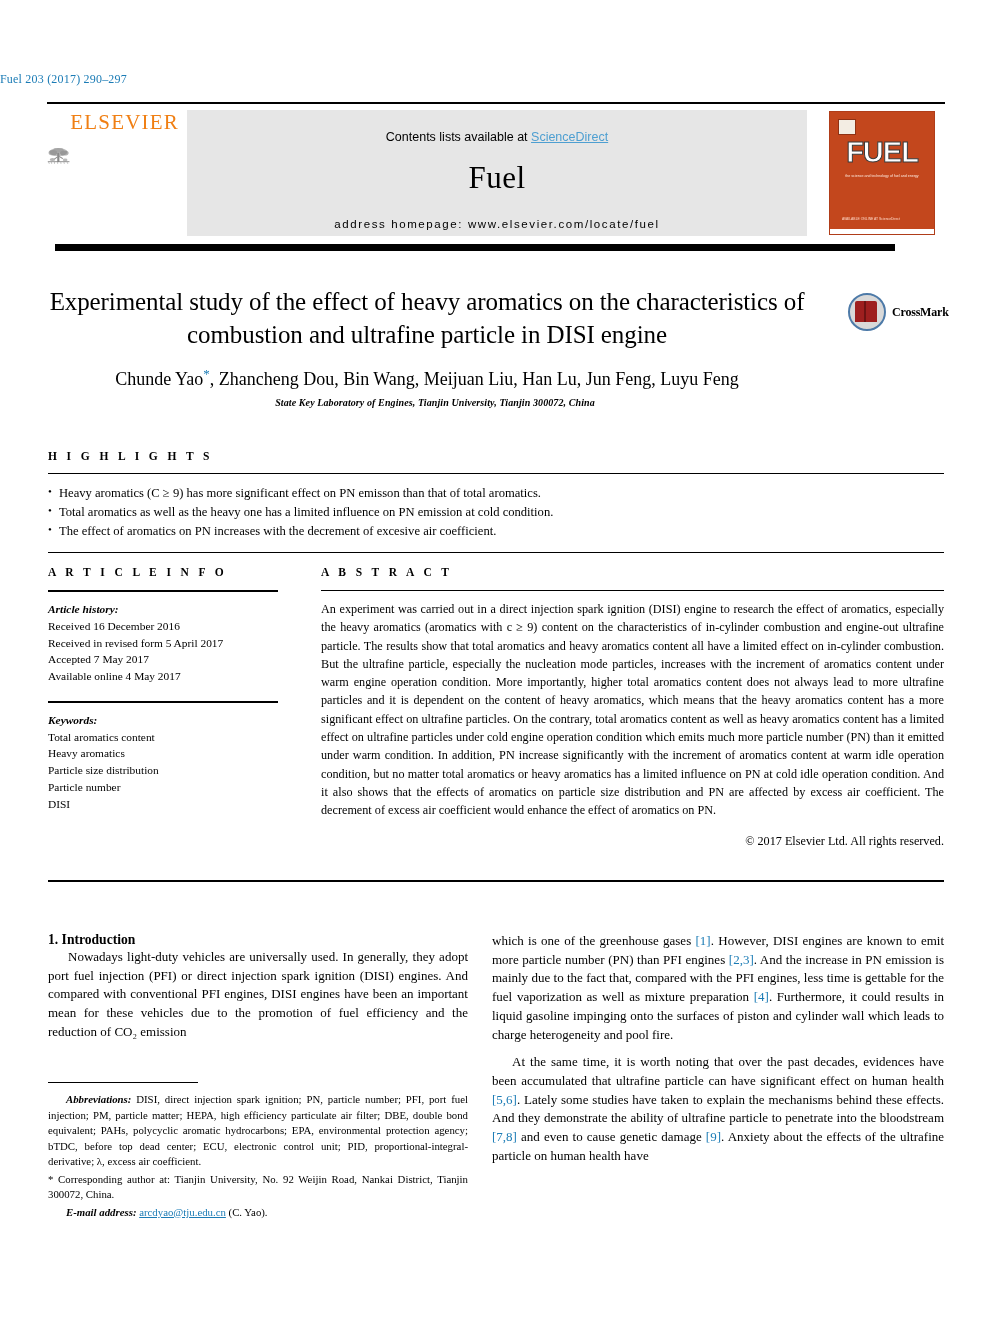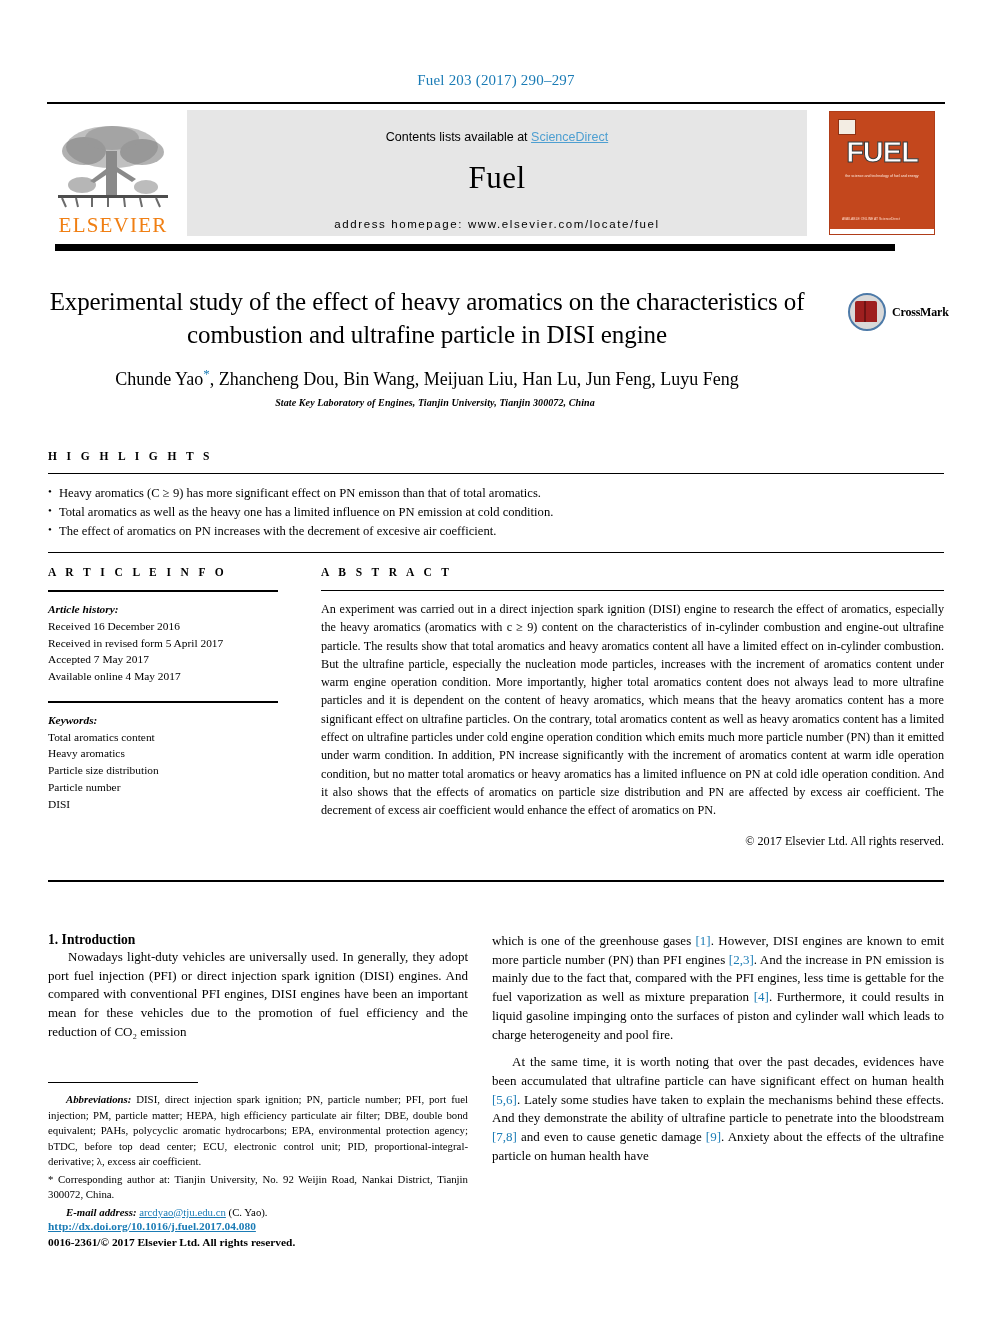--- a/index.html
+++ b/index.html
@@ -20,22 +20,22 @@
     left: 0; top: 0;
     width: 992px;
     height: 1323px;
   }
 
   
   .running-head {
     position: absolute;
     left: 0; top: 72px;
     width: 992px;
-    text-align: center;
-    font-size: 15px;
+    text-align: left;
+    font-size: 12px;
     color: #1a7bb5;
     letter-spacing: .2px;
   }
 
   
   .masthead {
     position: absolute;
     left: 47px; top: 102px;
     width: 898px;
     height: 136px;
@@ -46,22 +46,21 @@
     width: 898px;
     height: 2px;
     background: #000;
   }
   .elsevier-logo {
     position: absolute;
     left: 0; top: 8px;
     width: 132px;
     height: 126px;
     display: flex;
-    flex-direction: column;
-    align-items: center;
+    flex-direction: row;
     justify-content: flex-end;
   }
   .elsevier-tree {
     width: 118px;
     height: 92px;
   }
   .elsevier-word {
     font-family: "Liberation Serif", serif;
     font-size: 21px;
     letter-spacing: 1.2px;
@@ -507,18 +506,14 @@
     <p class="body-text"><span>At the same time, it is worth noting that over the past decades, evidences have been accumulated that ultrafine particle can have significant effect on human health </span><span class="ref">[5,6]</span><span>. Lately some studies have taken to explain the mechanisms behind these effects. And they demonstrate the ability of ultrafine particle to penetrate into the bloodstream </span><span class="ref">[7,8]</span><span> and even to cause genetic damage </span><span class="ref">[9]</span><span>. Anxiety about the effects of the ultrafine particle on human health have</span></p>
   </div>
 
   <div class="footnote-rule"></div>
   <div class="footnotes">
     <p class="fn-indent"><span class="fn-ital">Abbreviations:</span><span> DISI, direct injection spark ignition; PN, particle number; PFI, port fuel injection; PM, particle matter; HEPA, high efficiency particulate air filter; DBE, double bond equivalent; PAHs, polycyclic aromatic hydrocarbons; EPA, environmental protection agency; bTDC, before top dead center; ECU, electronic control unit; PID, proportional-integral-derivative; λ, excess air coefficient.</span></p>
     <p>* Corresponding author at: Tianjin University, No. 92 Weijin Road, Nankai District, Tianjin 300072, China.</p>
     <p class="fn-indent"><span class="fn-ital">E-mail address:</span> <a class="email-link" href="#">arcdyao@tju.edu.cn</a><span> (C. Yao).</span></p>
   </div>
 
-  <div class="doi-block">
-    <div><a class="doi-link" href="#">http://dx.doi.org/10.1016/j.fuel.2017.04.080</a></div>
-    <div class="issn-line">0016-2361/© 2017 Elsevier Ltd. All rights reserved.</div>
-  </div>
 
 </div>
 
 </body></html>

